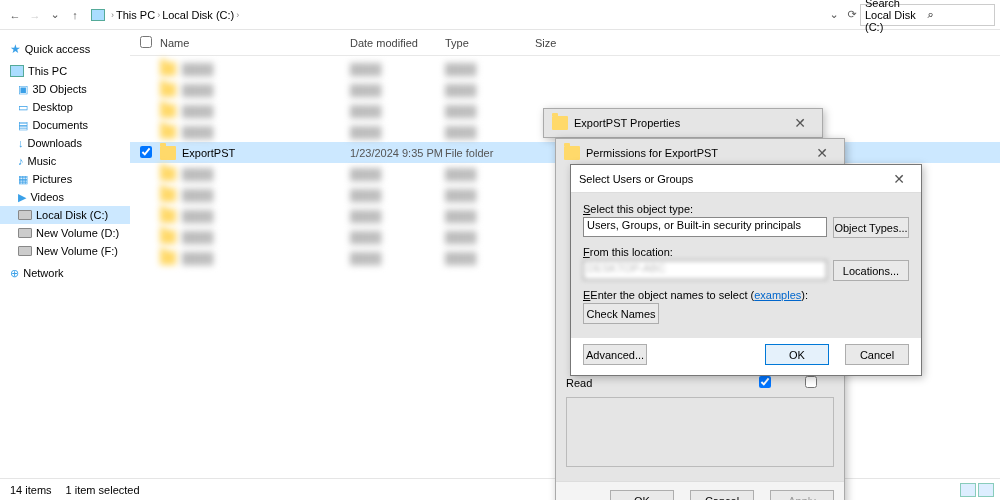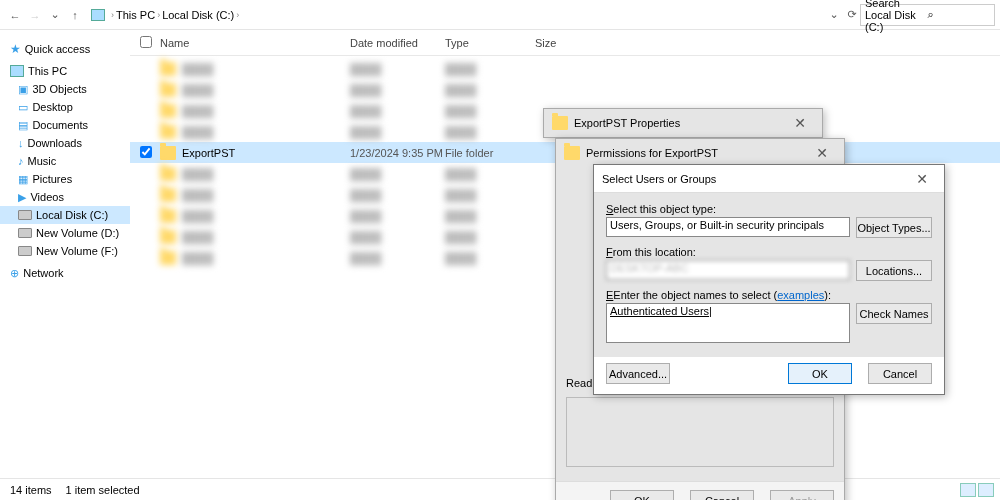--- a/index.html
+++ b/index.html
@@ -48,21 +48,21 @@
 .dlg2{left:555px;top:138px;width:290px}
 .dlg2 .body{padding:6px 10px}
 .perm-row{display:flex;align-items:center;height:20px}
 .perm-row .lbl{flex:1}
 .perm-row .cb{width:46px;text-align:center}
 .perm-box{border:1px solid #bbb;height:70px;margin:4px 0 8px}
 .btnrow{display:flex;justify-content:flex-end;gap:16px;padding:8px 10px;border-top:1px solid #ddd;background:#f4f4f4}
 .btn{min-width:64px;height:21px;border:1px solid #adadad;background:#e9e9e9;cursor:pointer;font-size:11px}
 .btn.primary{border-color:#0078d7;background:#e5f1fb}
 .btn.disabled{color:#999}
-.dlg3{left:593px;top:164px;width:352px;border:1px solid #777}
+.dlg3{left:570px;top:164px;width:352px;border:1px solid #777}
 .dlg3 .dlg-title{background:#fff;color:#000;border-bottom:1px solid #ddd}
 .dlg3 .body{padding:10px 12px 6px}
 .field-lbl{margin-bottom:2px}
 .field-lbl u{text-decoration:underline}
 .field-row{display:flex;gap:6px;margin-bottom:8px}
 .txt{flex:1;height:20px;border:1px solid #888;padding:1px 3px;background:#fff}
 .txt.blur{color:#bbb;filter:blur(2px)}
 .multiline{height:40px}
 .link{color:#0066cc;text-decoration:underline;cursor:pointer}
 .sidebtn{width:76px;height:21px;border:1px solid #adadad;background:#e9e9e9;font-size:11px;cursor:pointer}
@@ -283,21 +283,20 @@
     </div>
     <div class="field-lbl"><u>F</u><span>rom this location:</span></div>
     <div class="field-row">
       <div class="txt blur">DESKTOP-ABC</div>
       <button class="sidebtn">Locations...</button>
     </div>
     <div class="field-lbl">
       <u>E</u><span style="display:inline">Enter the object names to select (</span><span class="link">examples</span><span>):</span>
     </div>
     <div class="field-row">
-      <div class="txt multiline"><u>Authenticated Users</u>|</div>
       <button class="sidebtn">Check Names</button>
     </div>
   </div>
   <div class="btnrow">
     <button class="btn" style="margin-right:auto">Advanced...</button>
     <button class="btn primary">OK</button>
     <button class="btn">Cancel</button>
   </div>
 </div>
 

